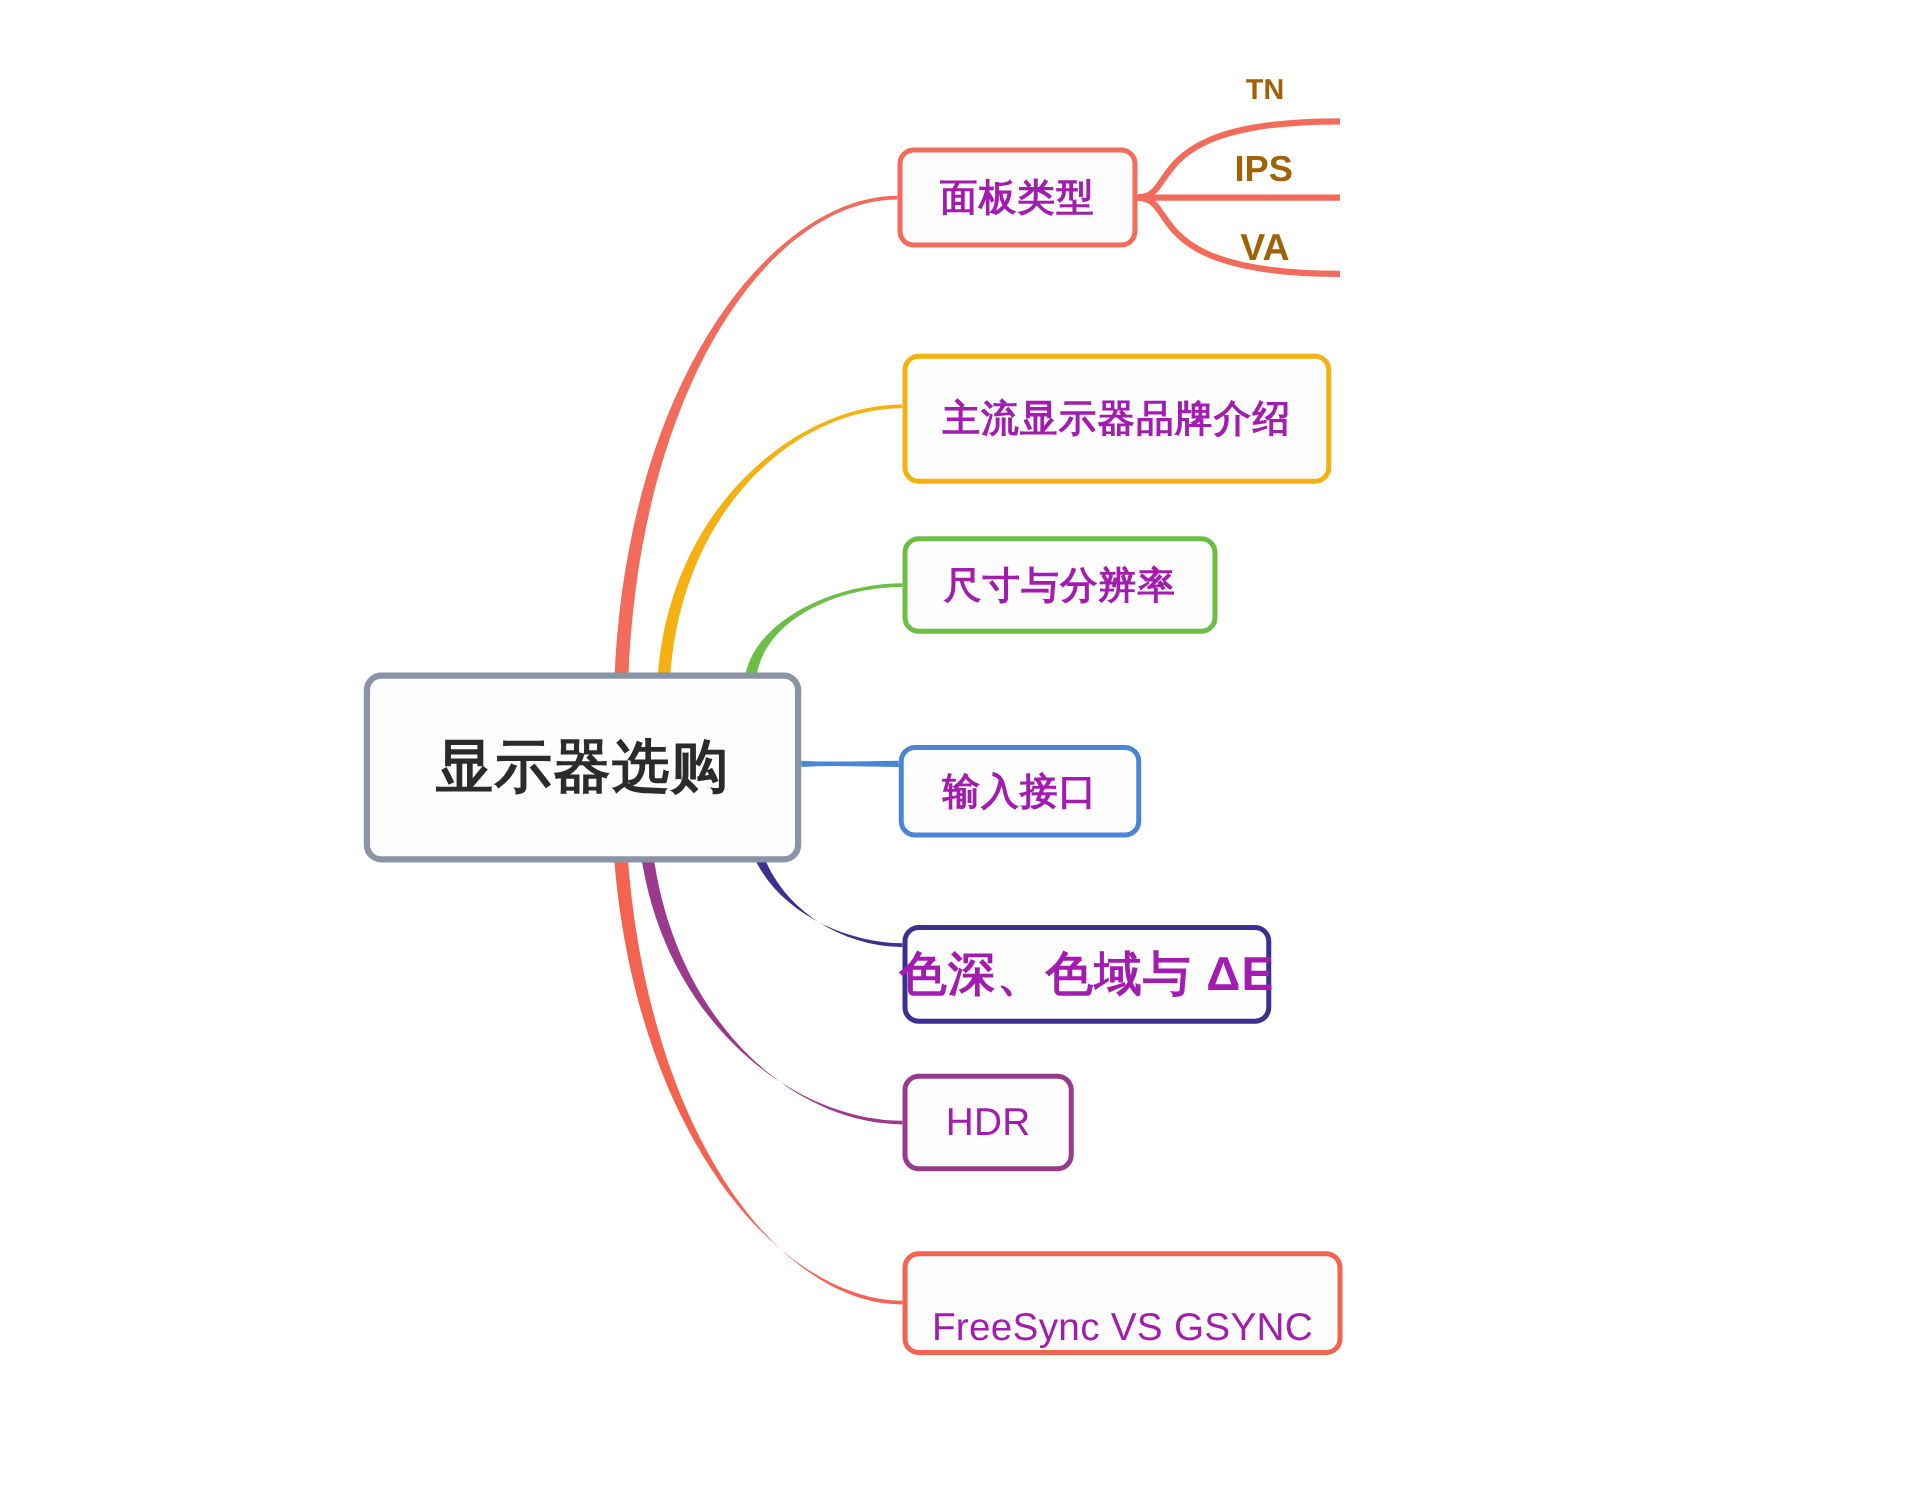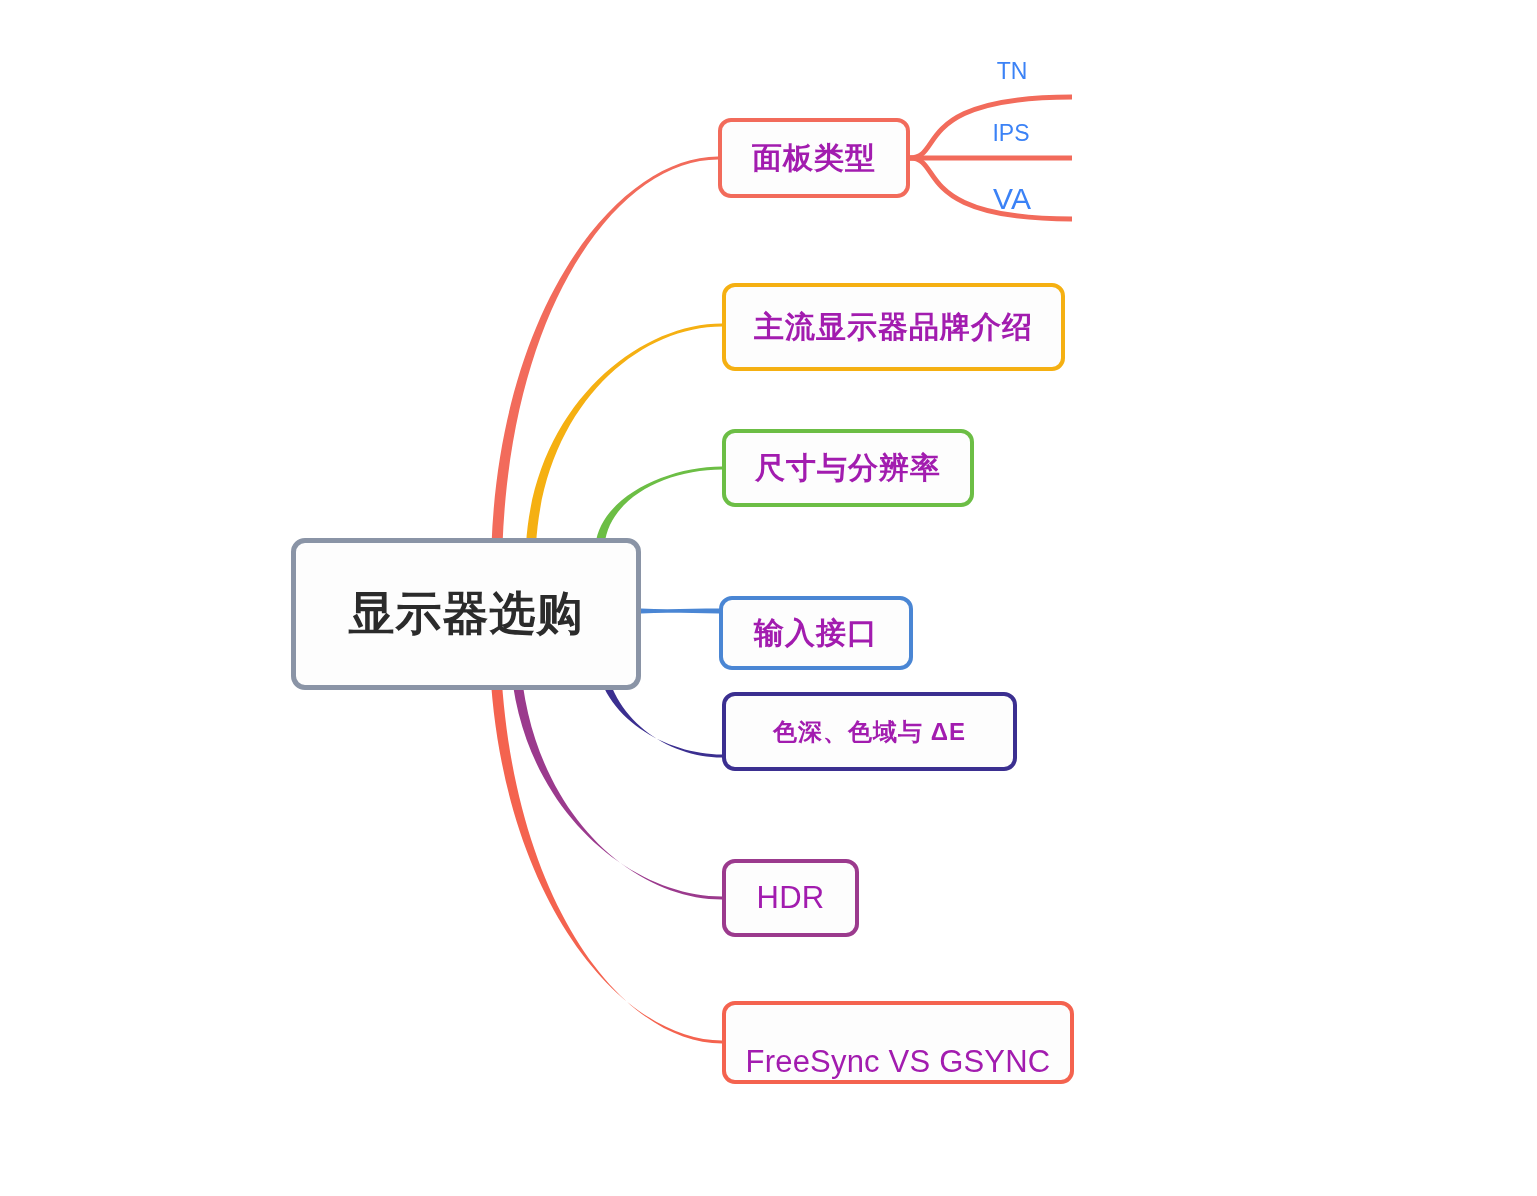--- a/index.html
+++ b/index.html
@@ -42,22 +42,22 @@
   .cjk{
     font-weight:bold;
     letter-spacing:1px;
   }
   .latin{
     font-weight:400;
     letter-spacing:0.2px;
   }
   .leaf-label{
     position:absolute;
-    color:#3b82f6;
-    font-weight:400;
+    color:#a16207;
+    font-weight:700;
     white-space:nowrap;
     text-align:right;
   }
 </style>
 </head>
 <body>
 
 <div id="mindmap">
   <svg id="edges" viewBox="0 0 1537 1196" width="1537" height="1196">
       <path d="M 491.50 545.00 C 500.34 305.06 618.55 156.50 718.00 156.50 L 718.00 159.50 C 618.55 159.50 511.34 305.06 502.50 545.00 Z" fill="#f26b5b"></path>
@@ -71,32 +71,32 @@
       <path d="M 910 158 L 1072 158" fill="none" stroke="#f26b5b" stroke-width="5" stroke-linecap="butt"></path>
       <path d="M 910 158 C 944 158 911 219 1072 219" fill="none" stroke="#f26b5b" stroke-width="5" stroke-linecap="butt"></path>
     </svg>
 <div class="node node-root" style="left: 291px; top: 538px; width: 350px; height: 152px; border-color: rgb(138, 148, 166); background: rgb(253, 253, 253); color: rgb(43, 43, 43); font-size: 46px;">
       <span>显示器选购</span>
     </div>
     <div class="node node-branch" style="left: 718px; top: 118px; width: 192px; height: 80px; border-color: rgb(242, 107, 91); font-size: 30px;">
       <span class="cjk">面板类型</span>
     </div>
     <div class="leaf-label" style="font-size: 23px; left: 1012px; top: 58px; transform: translateX(-50%);">TN</div>
-    <div class="leaf-label" style="font-size: 23px; left: 1011px; top: 120px; transform: translateX(-50%);">IPS</div>
+    <div class="leaf-label" style="font-size: 29px; left: 1011px; top: 120px; transform: translateX(-50%);">IPS</div>
     <div class="leaf-label" style="font-size: 30px; left: 1012px; top: 182px; transform: translateX(-50%);">VA</div>
-    <div class="node node-branch" style="left: 722px; top: 283px; width: 343px; height: 88px; border-color: rgb(245, 176, 18); font-size: 30px;">
+    <div class="node node-branch" style="left: 722px; top: 283px; width: 343px; height: 104px; border-color: rgb(245, 176, 18); font-size: 30px;">
       <span class="cjk">主流显示器品牌介绍</span>
     </div>
     <div class="node node-branch" style="left: 722px; top: 429px; width: 252px; height: 78px; border-color: rgb(108, 190, 69); font-size: 30px;">
       <span class="cjk">尺寸与分辨率</span>
     </div>
     <div class="node node-branch" style="left: 719px; top: 574px; width: 194px; height: 74px; border-color: rgb(74, 134, 212); font-size: 30px; margin-top: 22px;">
       <span class="cjk">输入接口</span>
     </div>
-    <div class="node node-branch" style="left: 722px; top: 692px; width: 295px; height: 79px; border-color: rgb(59, 47, 144); font-size: 24px;">
+    <div class="node node-branch" style="left: 722px; top: 740px; width: 295px; height: 79px; border-color: rgb(59, 47, 144); font-size: 38px;">
       <span class="cjk">色深、色域与 ΔE</span>
     </div>
     <div class="node node-branch" style="left: 722px; top: 859px; width: 137px; height: 78px; border-color: rgb(155, 58, 141); font-size: 31px;">
       <span class="latin">HDR</span>
     </div>
     <div class="node node-branch" style="left: 722px; top: 1001px; width: 352px; height: 83px; border-color: rgb(244, 99, 79); font-size: 31px; align-items: flex-end;">
       <span class="latin">FreeSync VS GSYNC</span>
     </div>
   </div>
 

